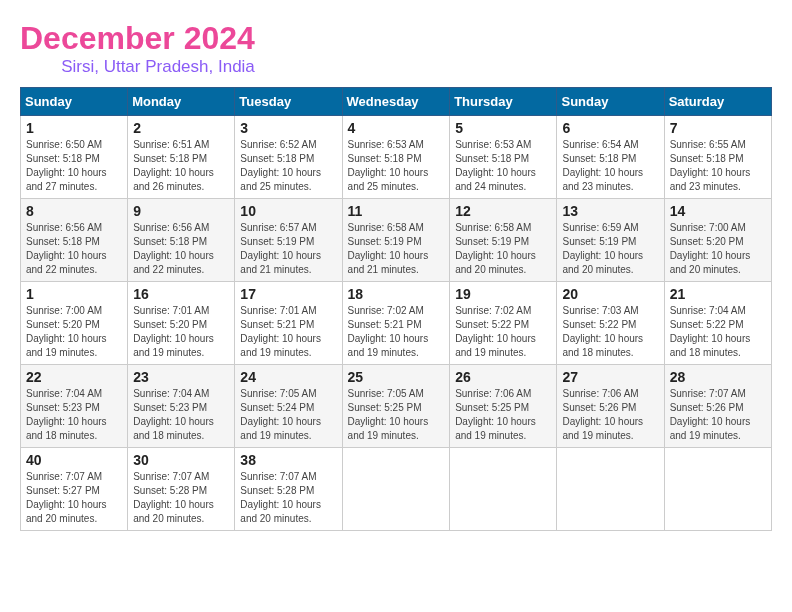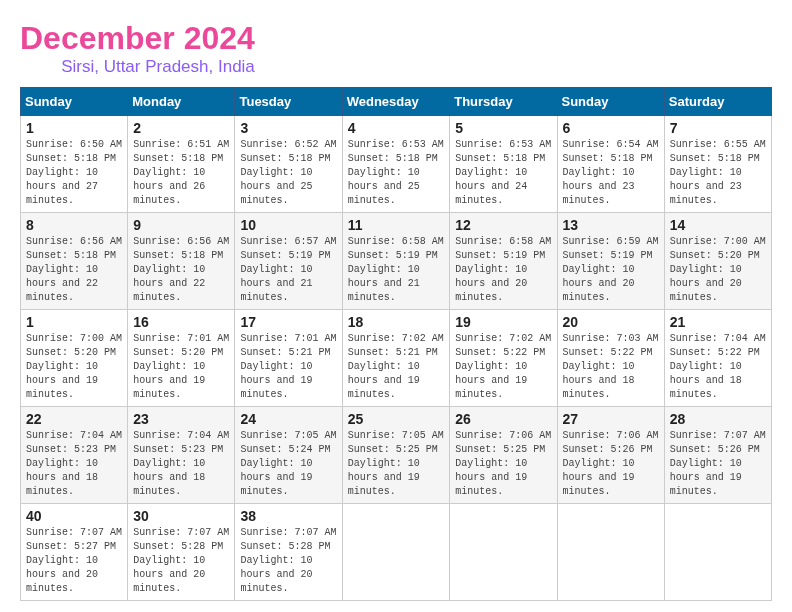--- a/index.html
+++ b/index.html
@@ -72,21 +72,20 @@
       font-size: 14px;
       font-weight: bold;
       color: #222;
       display: block;
       margin-bottom: 2px;
     }
     .day-info {
       font-size: 10px;
       color: #444;
       line-height: 1.4;
-      font-family: Liberation Mono, monospace;
     }
     .empty-cell {
       background: #fff !important;
     }
   </style>
 </head>
 <body>
 
 <div class="header">
   <div class="title-section">

